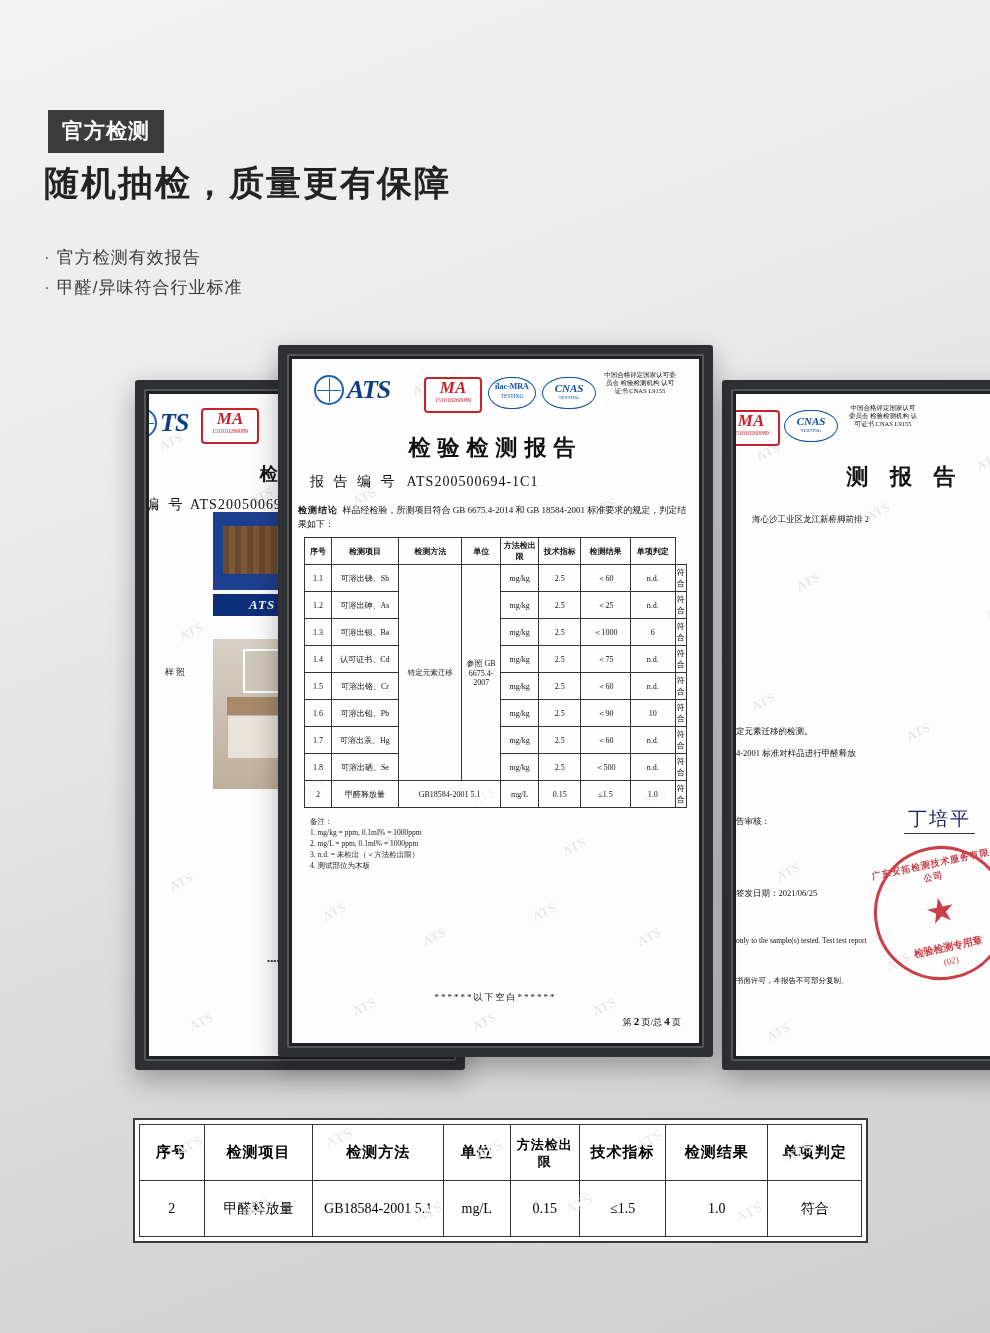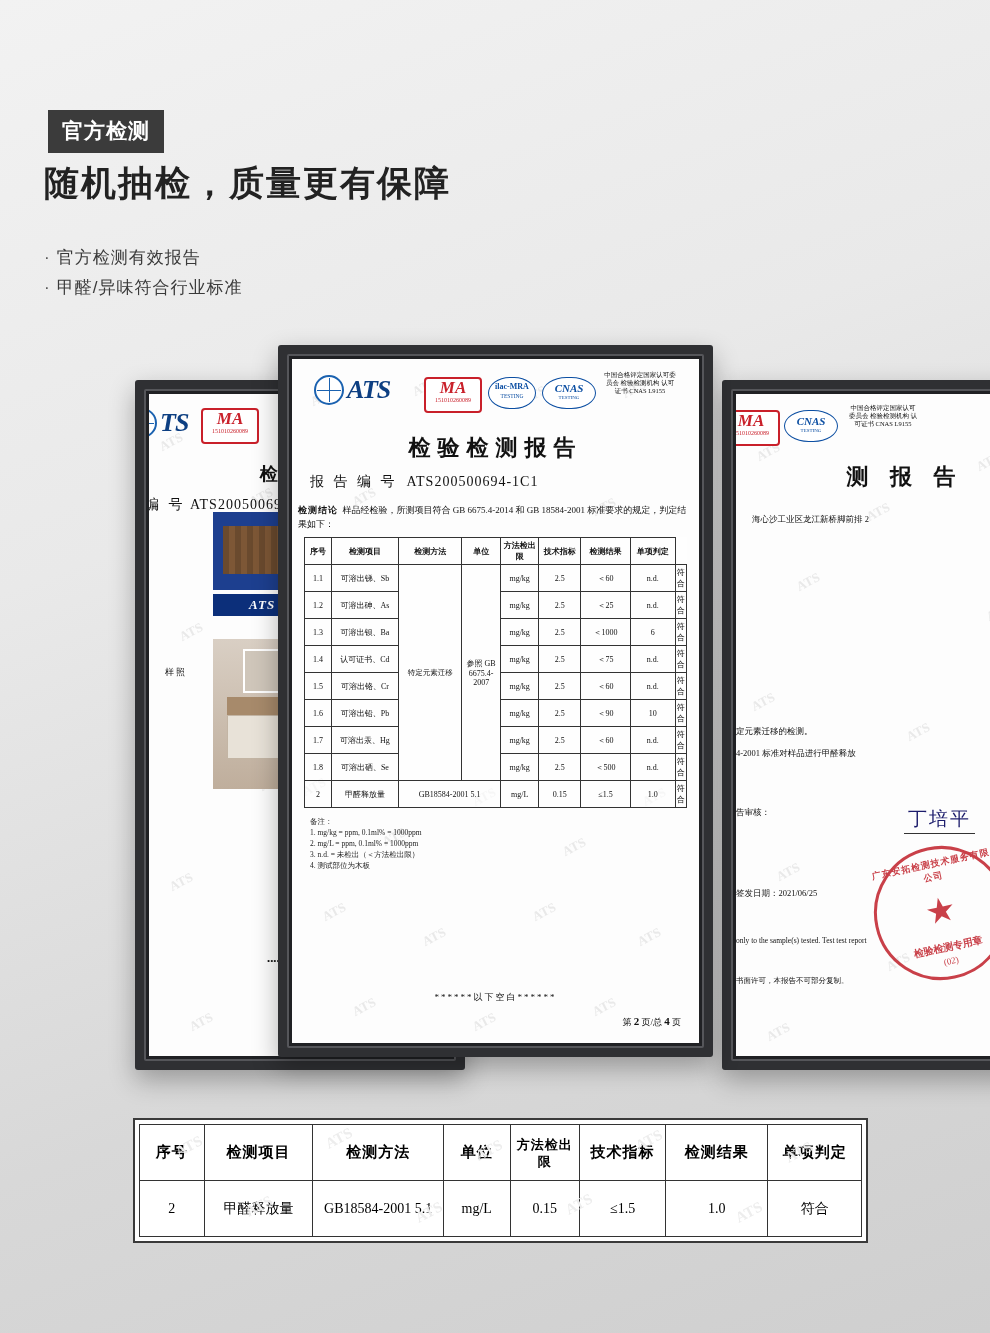--- a/index.html
+++ b/index.html
@@ -245,21 +245,21 @@
           <div class="cnas" style="position:absolute;left:48px;top:16px;">
             <div class="t1">CNAS</div>
             <div class="t2">TESTING</div>
           </div>
           <div class="cnas-txt" style="position:absolute;left:112px;top:10px;width:70px;">中国合格评定国家认可委员会 检验检测机构 认可证书 CNAS L9155</div>
         </div>
         <div class="title-cn" style="margin-left:36px;letter-spacing:8px;">测 报 告</div>
         <div class="rtxt" style="left:16px;top:118px;">海心沙工业区龙江新桥脚前排 2</div>
         <div class="rtxt" style="left:0;top:330px;">定元素迁移的检测。</div>
         <div class="rtxt" style="left:0;top:352px;">4-2001 标准对样品进行甲醛释放</div>
-        <div class="rtxt" style="left:0;top:411px;text-align:right;">告审核：</div>
+        <div class="rtxt" style="left:0;top:420px;text-align:right;">告审核：</div>
         <div class="sign">丁培平</div>
         <div class="rtxt" style="left:0;top:492px;"><span>签发日期：</span><span>2021/06/25</span></div>
         <div class="stamp">
           <div class="arc">广东安拓检测技术服务有限公司</div>
           <div class="star">★</div>
           <div class="bot">检验检测专用章</div>
           <div class="bot2">(02)</div>
         </div>
         <div class="rtxt" style="left:0;top:540px;font-size:7.5px;">only to the sample(s) tested. Test test report</div>
         <div class="rtxt" style="left:0;top:580px;font-size:7.5px;text-align:right;">书面许可，本报告不可部分复制。</div>

